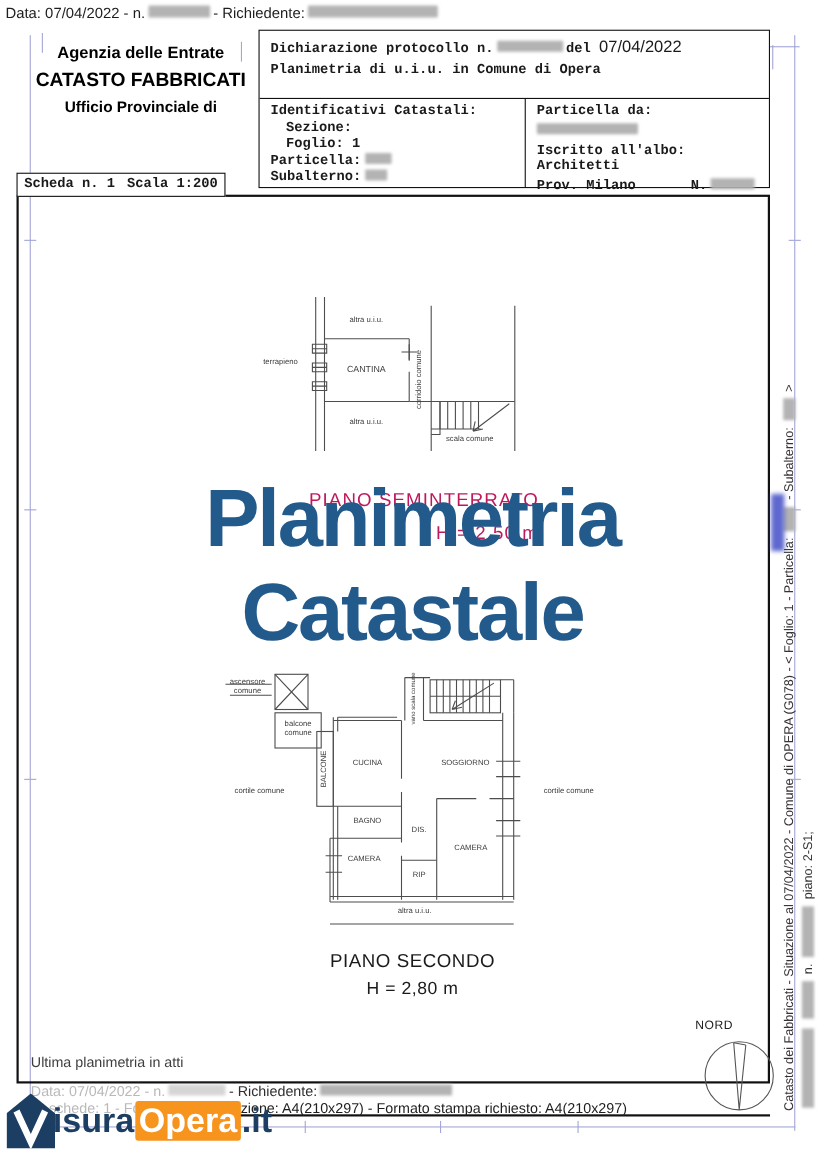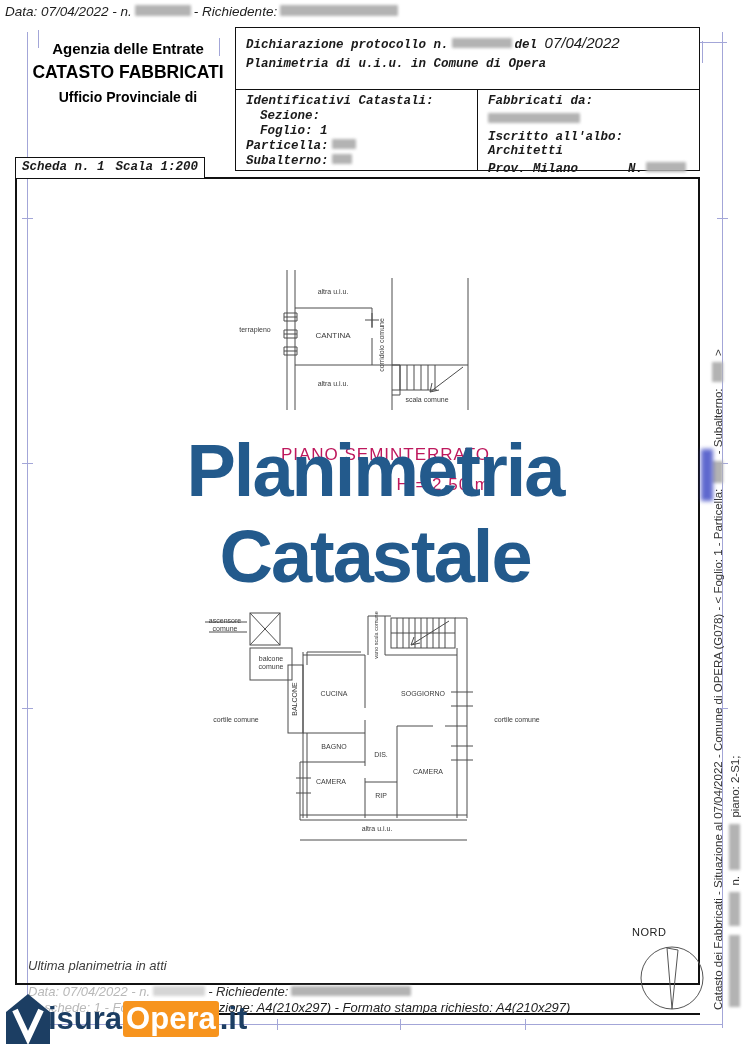--- a/index.html
+++ b/index.html
@@ -1,21 +1,21 @@
 <!DOCTYPE html>
 <html><head>
 <meta charset="utf-8">
 <style>
   html,body{margin:0;padding:0;background:#fff;}
   .page{position:relative;width:749px;height:1050px;background:#ffffff;overflow:hidden;
         font-family:"Liberation Sans",sans-serif;color:#222;}
   .abs{position:absolute;}
   .mono{font-family:"Liberation Mono","DejaVu Sans Mono",monospace;font-weight:700;font-size:12.5px;color:#1a1a1a;}
   .sans{font-family:"Liberation Sans",sans-serif;}
-  .nowrap{white-space:nowrap;font-style:italic;}
+  .nowrap{white-space:nowrap;}
   
   .redact{display:inline-block;background:#b3b3b3;filter:blur(1.6px);border-radius:1px;
           height:0.8em;vertical-align:baseline;margin:0 3px;}
   .vredact{display:inline-block;background:#b3b3b3;filter:blur(1.6px);width:11px;margin:3px 0;}
   
   .guide{position:absolute;background:#a3a6d8;}
   
   .hdr-box{position:absolute;border:1.6px solid #111;background:#fff;}
   .cell{position:absolute;box-sizing:border-box;}
   
@@ -91,21 +91,21 @@
 
     <div class="cell" style="left:0;top:62px;width:242px;height:80px;border-right:1.4px solid #111;padding:4px 10px;">
       <div class="mono nowrap">Identificativi Catastali:</div>
       <div class="mono nowrap" style="margin-left:14px;margin-top:1px;">Sezione:</div>
       <div class="mono nowrap" style="margin-left:14px;margin-top:1px;">Foglio: 1</div>
       <div class="mono nowrap" style="margin-top:1px;"><span>Particella:</span><span class="redact" style="width:24px;"></span></div>
       <div class="mono nowrap" style="margin-top:1px;"><span>Subalterno:</span><span class="redact" style="width:20px;"></span></div>
     </div>
 
     <div class="cell" style="left:242px;top:62px;width:221px;height:80px;padding:4px 10px;box-sizing:border-box;">
-      <div class="mono nowrap">Fabbricati da:</div>
+      <div class="mono nowrap">Particella da:</div>
       <div style="margin-top:1px;"><span class="redact" style="width:92px;height:10px;margin:0;"></span></div>
       <div class="mono nowrap" style="margin-top:3px;">Iscritto all'albo:</div>
       <div class="mono nowrap">Architetti</div>
       <div class="mono nowrap" style="margin-top:4px;display:flex;">
         <span>Prov. Milano</span>
         <span style="margin-left:auto;">N.</span>
           <span class="redact" style="width:40px;"></span>
       </div>
     </div>
   </div>
@@ -201,20 +201,24 @@
     <span class="plab" style="left:41px;top:112px;">cortile comune</span>
     <span class="plab" style="left:322px;top:112px;">cortile comune</span>
     <span class="plab" style="left:139px;top:139px;">BAGNO</span>
     <span class="plab" style="left:186px;top:147px;">DIS.</span>
     <span class="plab" style="left:136px;top:174px;">CAMERA</span>
     <span class="plab" style="left:233px;top:164px;">CAMERA</span>
     <span class="plab" style="left:186px;top:188px;">RIP</span>
     <span class="plab" style="left:182px;top:221px;">altra u.i.u.</span>
   </div>
 
+  <div class="floor-caption">
+    <div>PIANO SECONDO</div>
+    <div class="h-line">H = 2,80 m</div>
+  </div>
 
   <div class="compass">
     <div class="compass-label">NORD</div>
     <svg width="86" height="92" viewBox="0 0 86 92" style="position:absolute;left:0;top:0;">
       <circle cx="40" cy="52" r="31" fill="none" stroke="#555" stroke-width="1"></circle>
       <path d="M35 22 L40 83 M46 24 L40 83 M35 22 L46 24" fill="none" stroke="#555" stroke-width="1"></path>
     </svg>
   </div>
 
   <div class="side-wrap">

